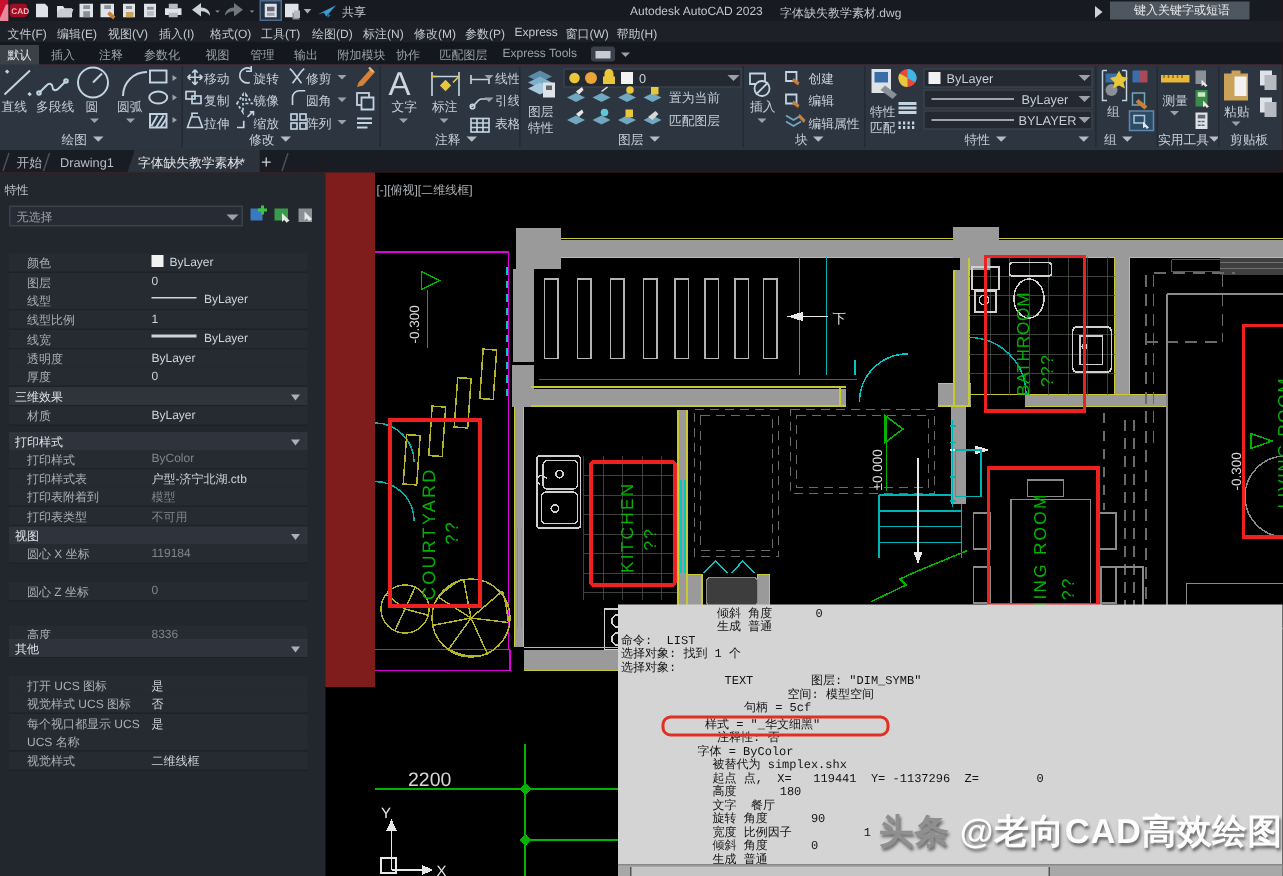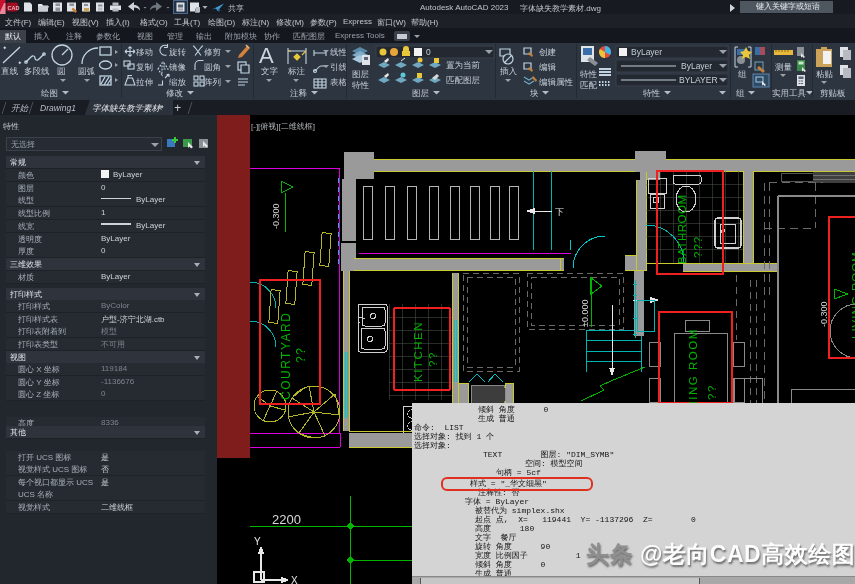--- a/index.html
+++ b/index.html
@@ -15,21 +15,21 @@
 
 #menubar { position:absolute; left:0; top:14px; width:855px; height:14px; background:#1d2127; color:#c3c8ce; font-size:8px; }
 #menubar span { position:absolute; top:3px; }
 
 #tabrow { position:absolute; left:0; top:28px; width:855px; height:15px; background:#14171d; color:#9aa1a9; font-size:8px; }
 #tabrow span { position:absolute; top:3px; }
 #tabrow .active { background:#3b4049; color:#e8ebee; }
 
 #ribbon { position:absolute; left:0; top:43px; width:855px; height:57px; background:#2d3541; color:#c6cfd8; font-size:8.5px; }
 
-#filetabs { position:absolute; left:0; top:100px; width:855px; height:15px; background:#191c22; color:#9aa1a9; font-size:8.5px;font-style:italic; }
+#filetabs { position:absolute; left:0; top:100px; width:855px; height:15px; background:#191c22; color:#9aa1a9; font-size:8.5px; }
 
 #palette { position:absolute; left:0; top:115px; width:217px; height:469px; background:#22262d; color:#aeb4bc; font-size:8px; }
 .prow { position:absolute; left:6px; width:199px; height:13px; background:#262b32; border-bottom:1px solid #1e2227; }
 .prow .lb { position:absolute; left:12px; top:1px; color:#a9afb7; }
 .prow .vl { position:absolute; left:95px; top:1px; color:#ced3d9; }
 .prow .vl.ro { color:#7f858d; }
 .phead { position:absolute; left:6px; width:199px; height:13px; background:#2e333c; color:#dfe3e8; border-bottom:1px solid #1e2227; }
 .phead .tx { position:absolute; left:4px; top:1px; }
 .phead .ar { position:absolute; right:5px; top:5px; width:0; height:0; border-left:3.5px solid transparent; border-right:3.5px solid transparent; border-top:4.5px solid #aab0b8; }
 
@@ -379,24 +379,20 @@
         </svg>
     </div>
     <svg width="48" height="16" style="position:absolute;left:166px;top:21px">
       <rect x="1" y="3" width="8" height="8" fill="#3a78c0"></rect>
         <path d="M6,1 h6 M9,-2 v6" stroke="#3ac83a" stroke-width="2" transform="translate(0,3)"></path>
       <rect x="17" y="3" width="9" height="8" fill="#3a9a4a"></rect>
         <path d="M22,6 l5,5 -2,1.5 -1.5,-2 -1.5,1.5 z" fill="#e8e8e8"></path>
       <rect x="33" y="3" width="9" height="9" fill="#8b9096"></rect>
         <path d="M37,5 l5,5 -2,1.5 -1.5,-2 -1.5,1.5 z" fill="#e8e8e8"></path>
     </svg>
-    <div class="phead" style="top:41px">
-        <span class="tx">常规</span>
-        <span class="ar"></span>
-      </div>
     <div class="prow" style="top:54px">
         <span class="lb">颜色</span>
         <span class="vl"><span style="display:inline-block;width:8px;height:8px;background:#f2f2f2;vertical-align:-1px;margin-right:4px"></span>ByLayer</span>
       </div>
     <div class="prow" style="top:67px">
         <span class="lb">图层</span>
         <span class="vl">0</span>
       </div>
     <div class="prow" style="top:79px">
         <span class="lb">线型</span>
@@ -446,24 +442,20 @@
         <span class="lb">打印表附着到</span>
         <span class="vl ro">模型</span>
       </div>
     <div class="phead" style="top:236px">
         <span class="tx">视图</span>
         <span class="ar"></span>
       </div>
     <div class="prow" style="top:248px">
         <span class="lb">圆心 X 坐标</span>
         <span class="vl ro">119184</span>
-      </div>
-    <div class="prow" style="top:261px">
-        <span class="lb">圆心 Y 坐标</span>
-        <span class="vl ro">-1136676</span>
       </div>
     <div class="prow" style="top:273px">
         <span class="lb">圆心 Z 坐标</span>
         <span class="vl ro">0</span>
       </div>
     <div class="prow" style="top:302px">
         <span class="lb">高度</span>
         <span class="vl ro">8336</span>
       </div>
     <div class="phead" style="top:311px">
@@ -706,21 +698,21 @@
     <div class="tl" style="left:66px;top:2px">倾斜 角度      0</div>
     <div class="tl" style="left:66px;top:11px">生成 普通</div>
     <div class="tl" style="left:2px;top:20px">命令:  LIST</div>
     <div class="tl" style="left:2px;top:29px">选择对象: 找到 1 个</div>
     <div class="tl" style="left:2px;top:38px">选择对象:</div>
     <div class="tl" style="left:71px;top:47px">TEXT        图层: "DIM_SYMB"</div>
     <div class="tl" style="left:113px;top:56px">空间: 模型空间</div>
     <div class="tl" style="left:84px;top:65px">句柄 = 5cf</div>
     <div class="tl" style="left:58px;top:76px">样式 = "_华文细黑"</div>
     <div class="tl" style="left:66px;top:85px">注释性: 否</div>
-    <div class="tl" style="left:53px;top:94px">字体 = ByLayer</div>
+    <div class="tl" style="left:53px;top:94px">字体 = ByColor</div>
     <div class="tl" style="left:63px;top:103px">被替代为 simplex.shx</div>
     <div class="tl" style="left:63px;top:112px">起点 点,  X=   119441  Y= -1137296  Z=        0</div>
     <div class="tl" style="left:63px;top:121px">高度      180</div>
     <div class="tl" style="left:63px;top:130px">文字  餐厅</div>
     <div class="tl" style="left:63px;top:139px">旋转 角度      90</div>
     <div class="tl" style="left:63px;top:148px">宽度 比例因子          1</div>
     <div class="tl" style="left:63px;top:157px">倾斜 角度      0</div>
     <div class="tl" style="left:63px;top:166px">生成 普通</div>
     <div id="stylebox"></div>
     <div id="twscroll">

